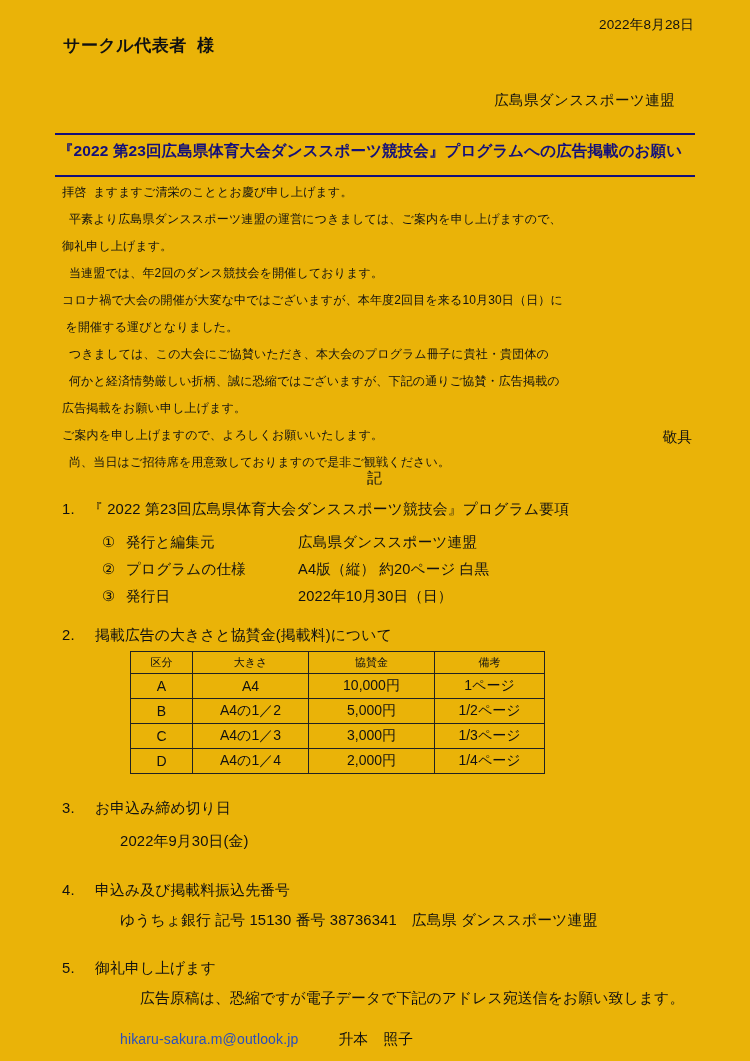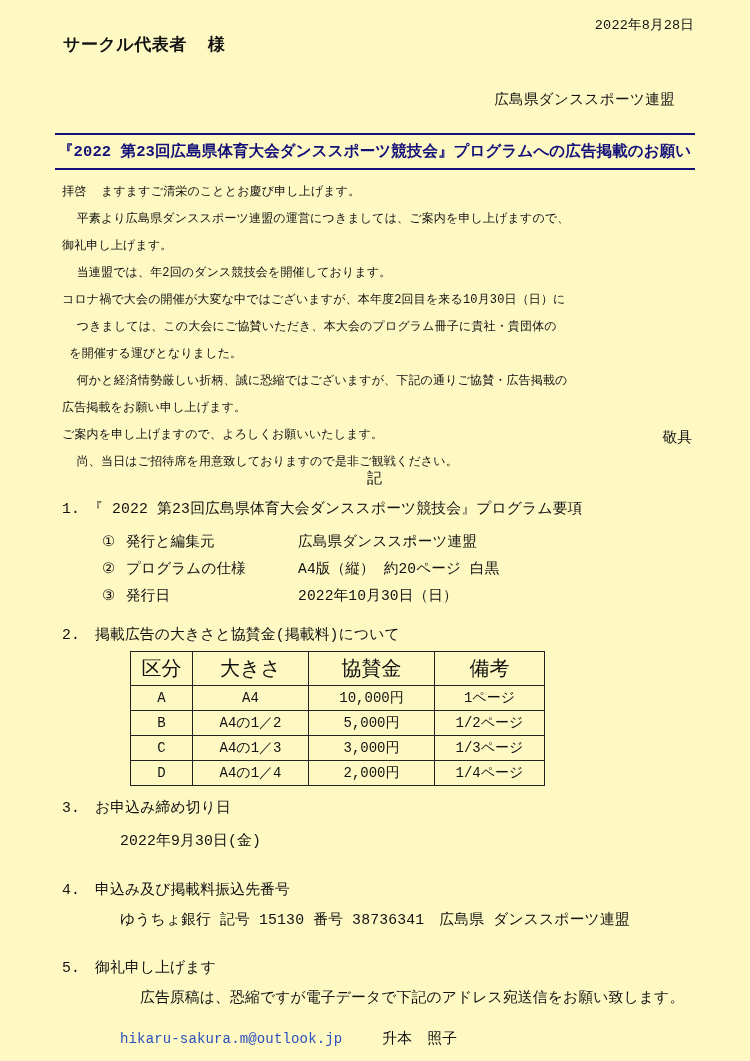--- a/index.html
+++ b/index.html
@@ -4,22 +4,22 @@
 <style>
   html, body {
     margin: 0;
     padding: 0;
     background: #ffffff;
   }
   .page {
     position: relative;
     width: 750px;
     height: 1061px;
-    background: #fef9c3;
-    font-family: Liberation Mono, monospace;
+    background: #eab308;
+    font-family: Liberation Sans, sans-serif;
     color: #111111;
     box-sizing: border-box;
     overflow: hidden;
   }
   .date-line {
     position: absolute;
     top: 16px;
     right: 56px;
     font-size: 13.5px;
     letter-spacing: 0.2px;
@@ -53,21 +53,21 @@
   .title-rule-top {
     border-top: 2px solid #13107a;
     margin-bottom: 6px;
   }
   .title-text {
     font-size: 15.5px;
     font-weight: 700;
     color: #13107a;
     letter-spacing: 0.1px;
     padding-left: 3px;
-    padding-bottom: 6px;
+    padding-bottom: 13px;
   }
   .title-rule-bottom {
     border-bottom: 2px solid #13107a;
   }
   .body {
     position: absolute;
     top: 179px;
     left: 62px;
     width: 630px;
     font-size: 12px;
@@ -117,21 +117,21 @@
     left: 130px;
     border-collapse: collapse;
     font-size: 14px;
   }
   table.fee th, table.fee td {
     border: 1px solid #222;
     text-align: center;
     padding: 3px 0;
     font-weight: normal;
   }
-  table.fee th { font-size: 20px; margin-left: 24px; }
+  table.fee th { font-size: 11px; margin-left: 24px; }
   table.fee col.c1 { width: 62px; }
   table.fee col.c2 { width: 116px; }
   table.fee col.c3 { width: 126px; }
   table.fee col.c4 { width: 110px; }
 
   .email {
     color: #2a4fbe;
     text-decoration: none;
   }
 </style>
@@ -155,22 +155,22 @@
     <div class="title-text">『2022 第23回広島県体育大会ダンススポーツ競技会』プログラムへの広告掲載のお願い</div>
     <div class="title-rule-bottom"></div>
   </div>
 
   <div class="body">
     <p>拝啓  ますますご清栄のこととお慶び申し上げます。</p>
     <p>  平素より広島県ダンススポーツ連盟の運営につきましては、ご案内を申し上げますので、</p>
     <p>御礼申し上げます。</p>
     <p>  当連盟では、年2回のダンス競技会を開催しております。</p>
     <p>コロナ禍で大会の開催が大変な中ではございますが、本年度2回目を来る10月30日（日）に</p>
+    <p> を開催する運びとなりました。</p>
     <p>  つきましては、この大会にご協賛いただき、本大会のプログラム冊子に貴社・貴団体の</p>
-    <p> を開催する運びとなりました。</p>
     <p>  何かと経済情勢厳しい折柄、誠に恐縮ではございますが、下記の通りご協賛・広告掲載の</p>
     <p>広告掲載をお願い申し上げます。</p>
     <p>ご案内を申し上げますので、よろしくお願いいたします。</p>
     <p>  尚、当日はご招待席を用意致しておりますので是非ご観戦ください。</p>
   </div>
 
   <div class="closing">敬具</div>
 
   <div class="ki">記</div>
 

